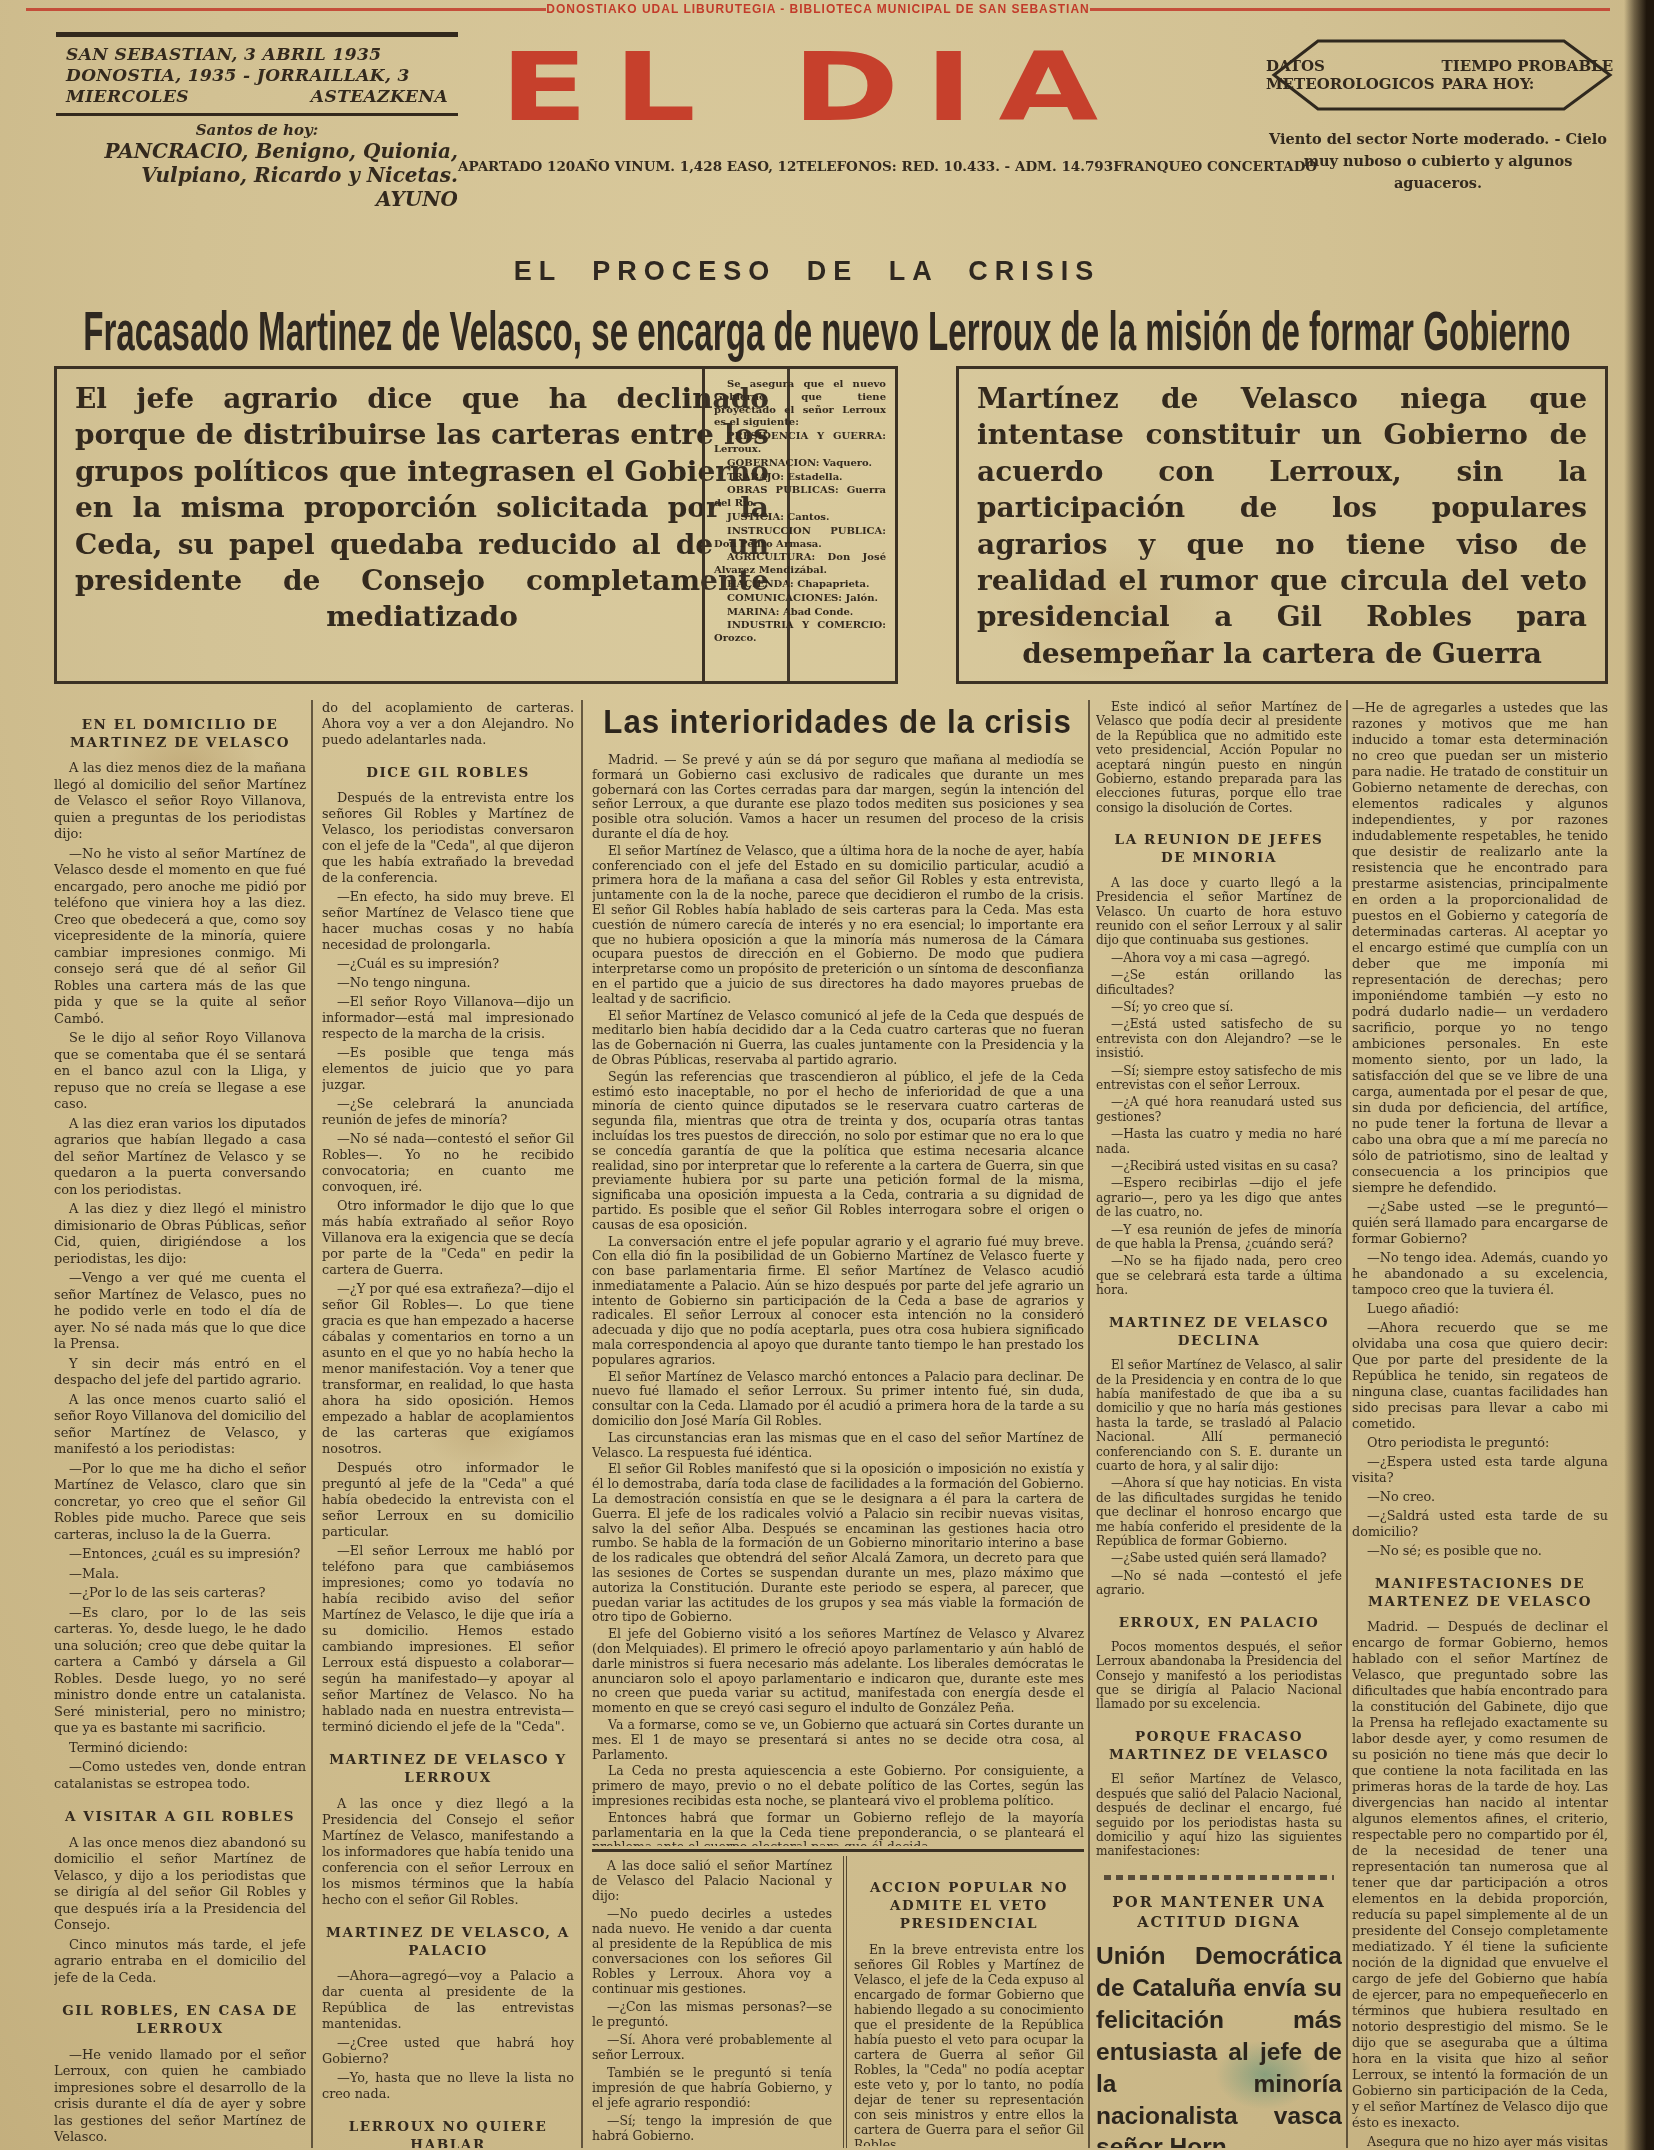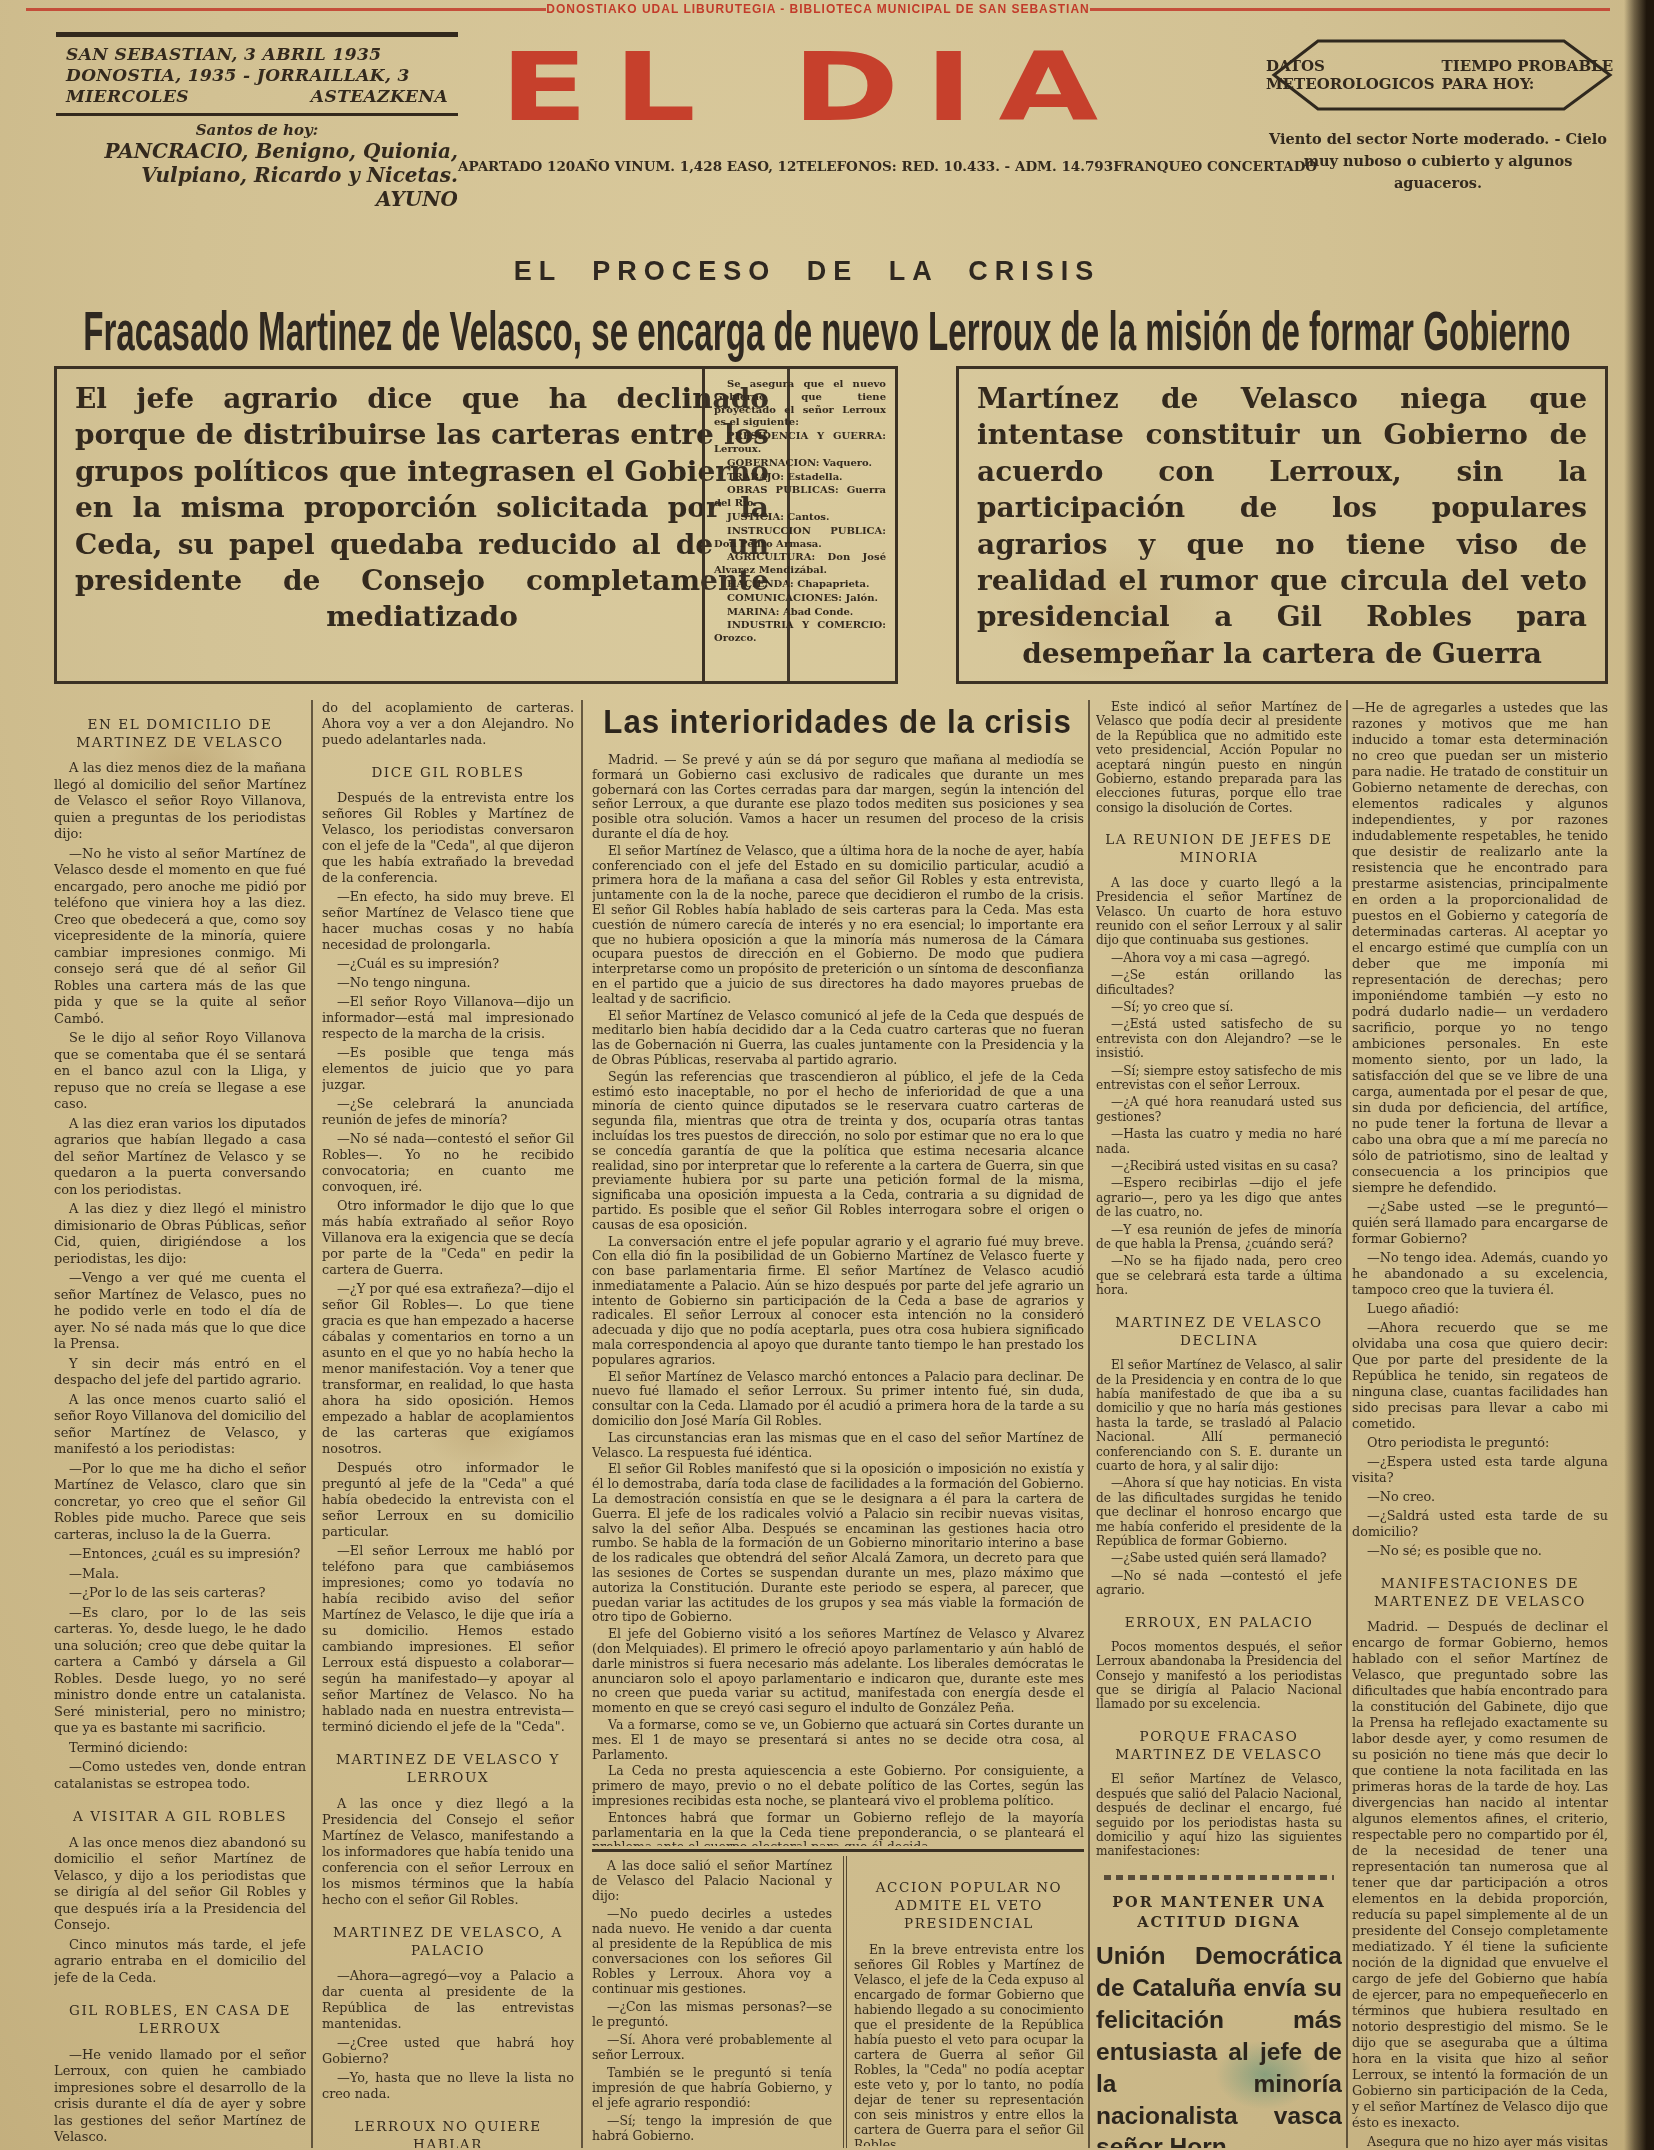--- a/index.html
+++ b/index.html
@@ -56,21 +56,21 @@
   .center-art .par{font-size:12.5px;line-height:14.8px;margin:0 0 2px;text-indent:16px;}
   .sub-col{position:absolute;top:1858px;height:288px;overflow:hidden;text-align:justify;
     font-size:12.4px;line-height:15px;}
   .subA{left:592px;width:240px;}
   .subB{left:854px;width:230px;}
   .sub-col .sec-head{margin-top:20px;}
   .col5{left:1096px;width:246px;font-size:12.2px;line-height:14.4px;}
   .col6{left:1352px;width:256px;font-size:12.8px;line-height:16px;}
   .par{margin:0 0 3px;text-indent:15px;}
   .par.cont{text-indent:0;}
-  .sec-head{font-weight:normal;text-align:center;font-size:13.5px;letter-spacing:1.6px;
+  .sec-head{font-weight:bold;text-align:center;font-size:13.5px;letter-spacing:1.6px;
     line-height:1.35;margin:15px 4px 9px;}
   .spaced-head{font-weight:bold;text-align:center;font-size:14.5px;letter-spacing:2px;
     line-height:1.4;margin:12px 2px 8px;}
   .big-head{font-family:"Liberation Sans",sans-serif;font-weight:bold;font-size:24.5px;
     line-height:1.3;text-align:justify;text-align-last:left;margin:6px 0 12px;color:#2c251c;}
   .wave{height:5px;margin:16px 8px 4px;background:repeating-linear-gradient(90deg,#3b3124 0 7px,transparent 7px 12px);opacity:.8;}
   .vrule{position:absolute;top:700px;height:1448px;width:2px;background:rgba(52,41,27,.7);}
   .vrule-sub{position:absolute;left:843px;top:1856px;height:292px;width:1px;
     background:rgba(52,41,27,.8);box-shadow:3px 0 0 rgba(52,41,27,.8);}
   .center-hr{position:absolute;left:592px;top:1849px;width:492px;height:3px;background:#3b3124;}

